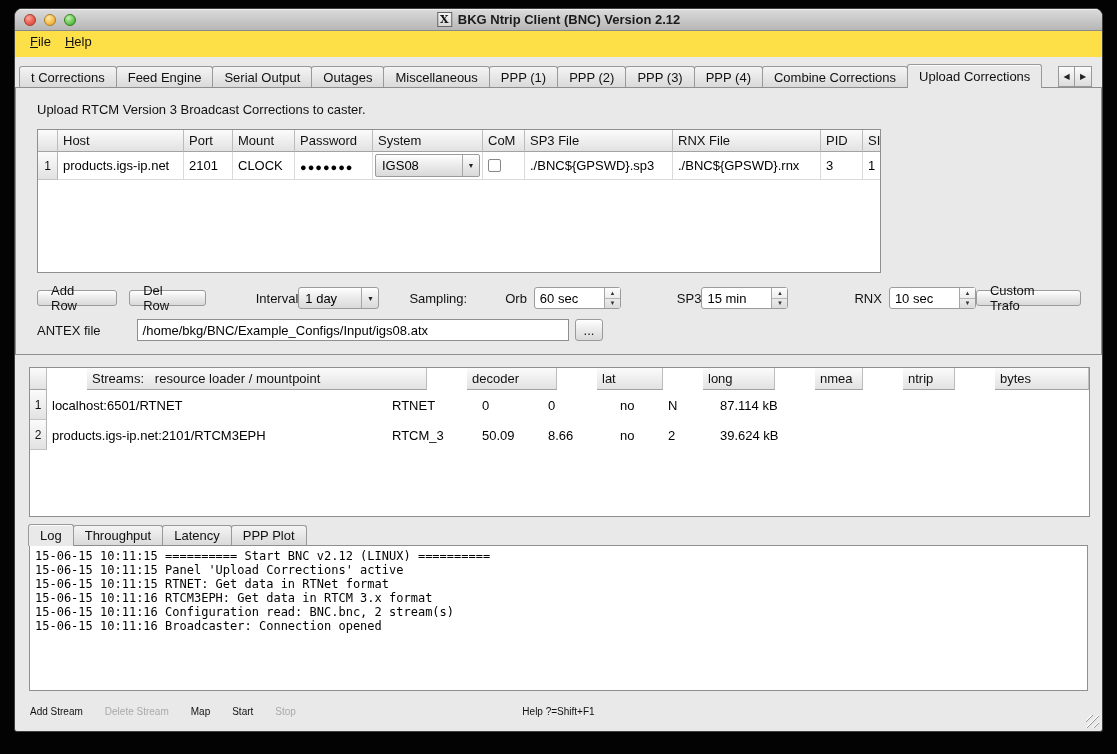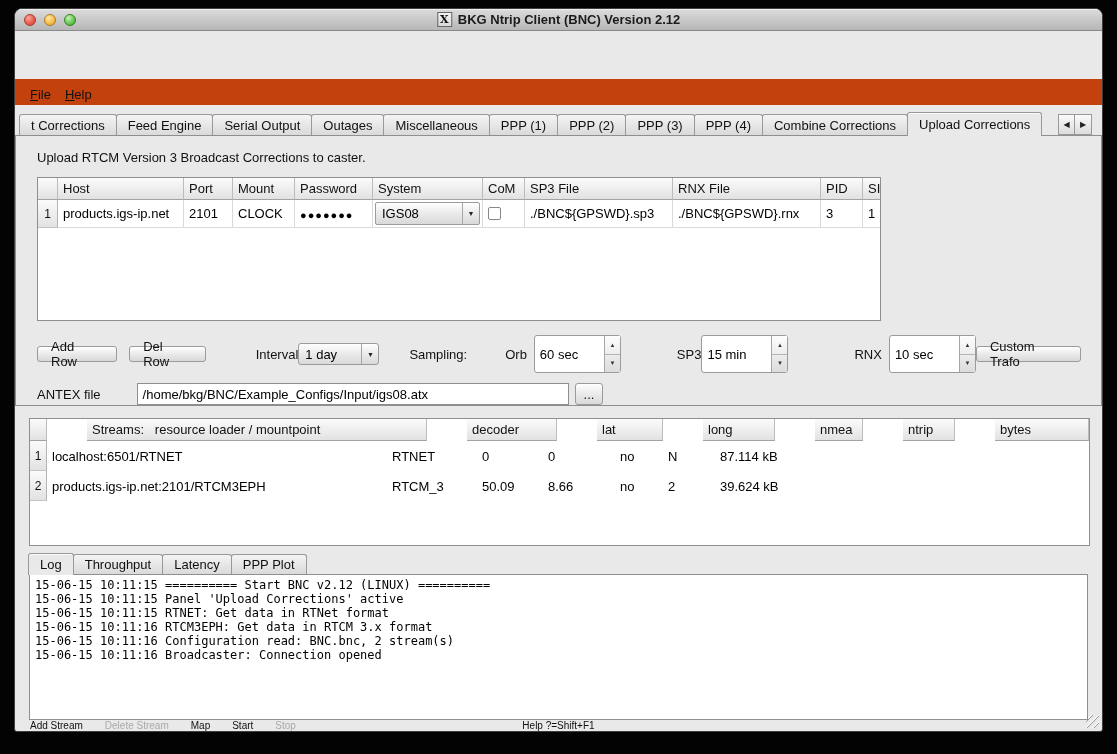--- a/index.html
+++ b/index.html
@@ -19,21 +19,21 @@
   .light.red { background: radial-gradient(circle at 35% 30%, #ffa79e, #ea5f51 55%, #cf4437); border: 1px solid #a63b30; }
   .light.yellow { background: radial-gradient(circle at 35% 30%, #ffe9a8, #f6bf4f 55%, #dd9c23); border: 1px solid #ad7d1e; }
   .light.green { background: radial-gradient(circle at 35% 30%, #c4f2b4, #6cc958 55%, #3ba02c); border: 1px solid #33821f; }
   .title { position: absolute; left: 50%; transform: translateX(-50%); display: flex; align-items: center; gap: 6px;
     font-size: 13px; font-weight: bold; color: #1b1b1b; white-space: nowrap; }
   .x11 { width: 15px; height: 15px; background: linear-gradient(#f4f4f4,#d8d8d8); border: 1px solid #666;
     display: flex; align-items: center; justify-content: center;
     font-family: "DejaVu Serif", serif; font-size: 11px; font-weight: bold; color: #111; }
 
   
-  .menubar { flex: 0 0 26px; display: flex; align-items: flex-end; padding-left: 8px; background: #c2410c; margin-top: 48px; }
+  .menubar { flex: 0 0 26px; display: flex; align-items: flex-start; padding-left: 8px; background: #fde047; }
   .menu-item { display: inline-block; padding: 3px 7px; font-size: 13px; color: #111; }
   .menu-item::first-letter { text-decoration: underline; }
 
   
   .tabstrip { flex: 0 0 24px; margin-top: 6px; display: flex; align-items: flex-end; padding-left: 4px;
     position: relative; z-index: 3; }
   .tab { height: 21px; padding: 0 11px; display: flex; align-items: center; white-space: nowrap;
     font-size: 13px; color: #111; background: linear-gradient(#f4f4f4, #dadada);
     border: 1px solid #999; border-bottom: none; border-radius: 3px 3px 0 0; margin-right: -1px; }
   .tab.active { height: 24px; background: #e9e9e9; position: relative; z-index: 5; margin-bottom: -1px;
@@ -69,21 +69,21 @@
     background: linear-gradient(#ffffff, #ececec 45%, #d9d9d9); border: 1px solid #9b9b9b; border-radius: 3px;
     font-size: 13px; color: #111; }
   .combobox { height: 22px; display: inline-flex; align-items: stretch;
     background: linear-gradient(#ffffff, #ececec 45%, #d9d9d9); border: 1px solid #9b9b9b; border-radius: 3px; }
   .combo-value { flex: 1; display: flex; align-items: center; padding: 0 6px; font-size: 13px; color: #000; overflow: hidden; }
   .combo-arrow { width: 17px; border-left: 1px solid #a6a6a6; display: flex; align-items: center; justify-content: center;
     font-size: 7px; color: #222; }
   .cell-widget { padding: 2px; }
   .cell-widget .combobox { width: 100%; height: 100%; border-radius: 2px; }
   .checkbox { width: 13px; height: 13px; background: #fff; border: 1px solid #878787; border-radius: 2px; }
-  .spinbox { height: 38px; width: 88px; display: inline-flex; align-items: stretch;
+  .spinbox { height: 22px; width: 88px; display: inline-flex; align-items: stretch;
     background: #fff; border: 1px solid #9b9b9b; border-radius: 3px; }
   .spin-value { flex: 1; display: flex; align-items: center; padding: 0 5px; font-size: 13px; color: #000; }
   .spin-btns { width: 16px; border-left: 1px solid #a6a6a6; display: flex; flex-direction: column;
     background: linear-gradient(#fdfdfd, #dcdcdc); }
   .spin-up, .spin-down { flex: 1; display: flex; align-items: center; justify-content: center; font-size: 6px; color: #333; }
   .spin-up { border-bottom: 1px solid #b5b5b5; }
   .textinput { height: 22px; background: #fff; border: 1px solid #8f8f8f; font-size: 13px; color: #000;
     display: flex; align-items: center; padding: 0 5px; white-space: nowrap; overflow: hidden; }
 
   .controls { margin-top: 14px; display: flex; align-items: center; font-size: 13px; color: #111; }

